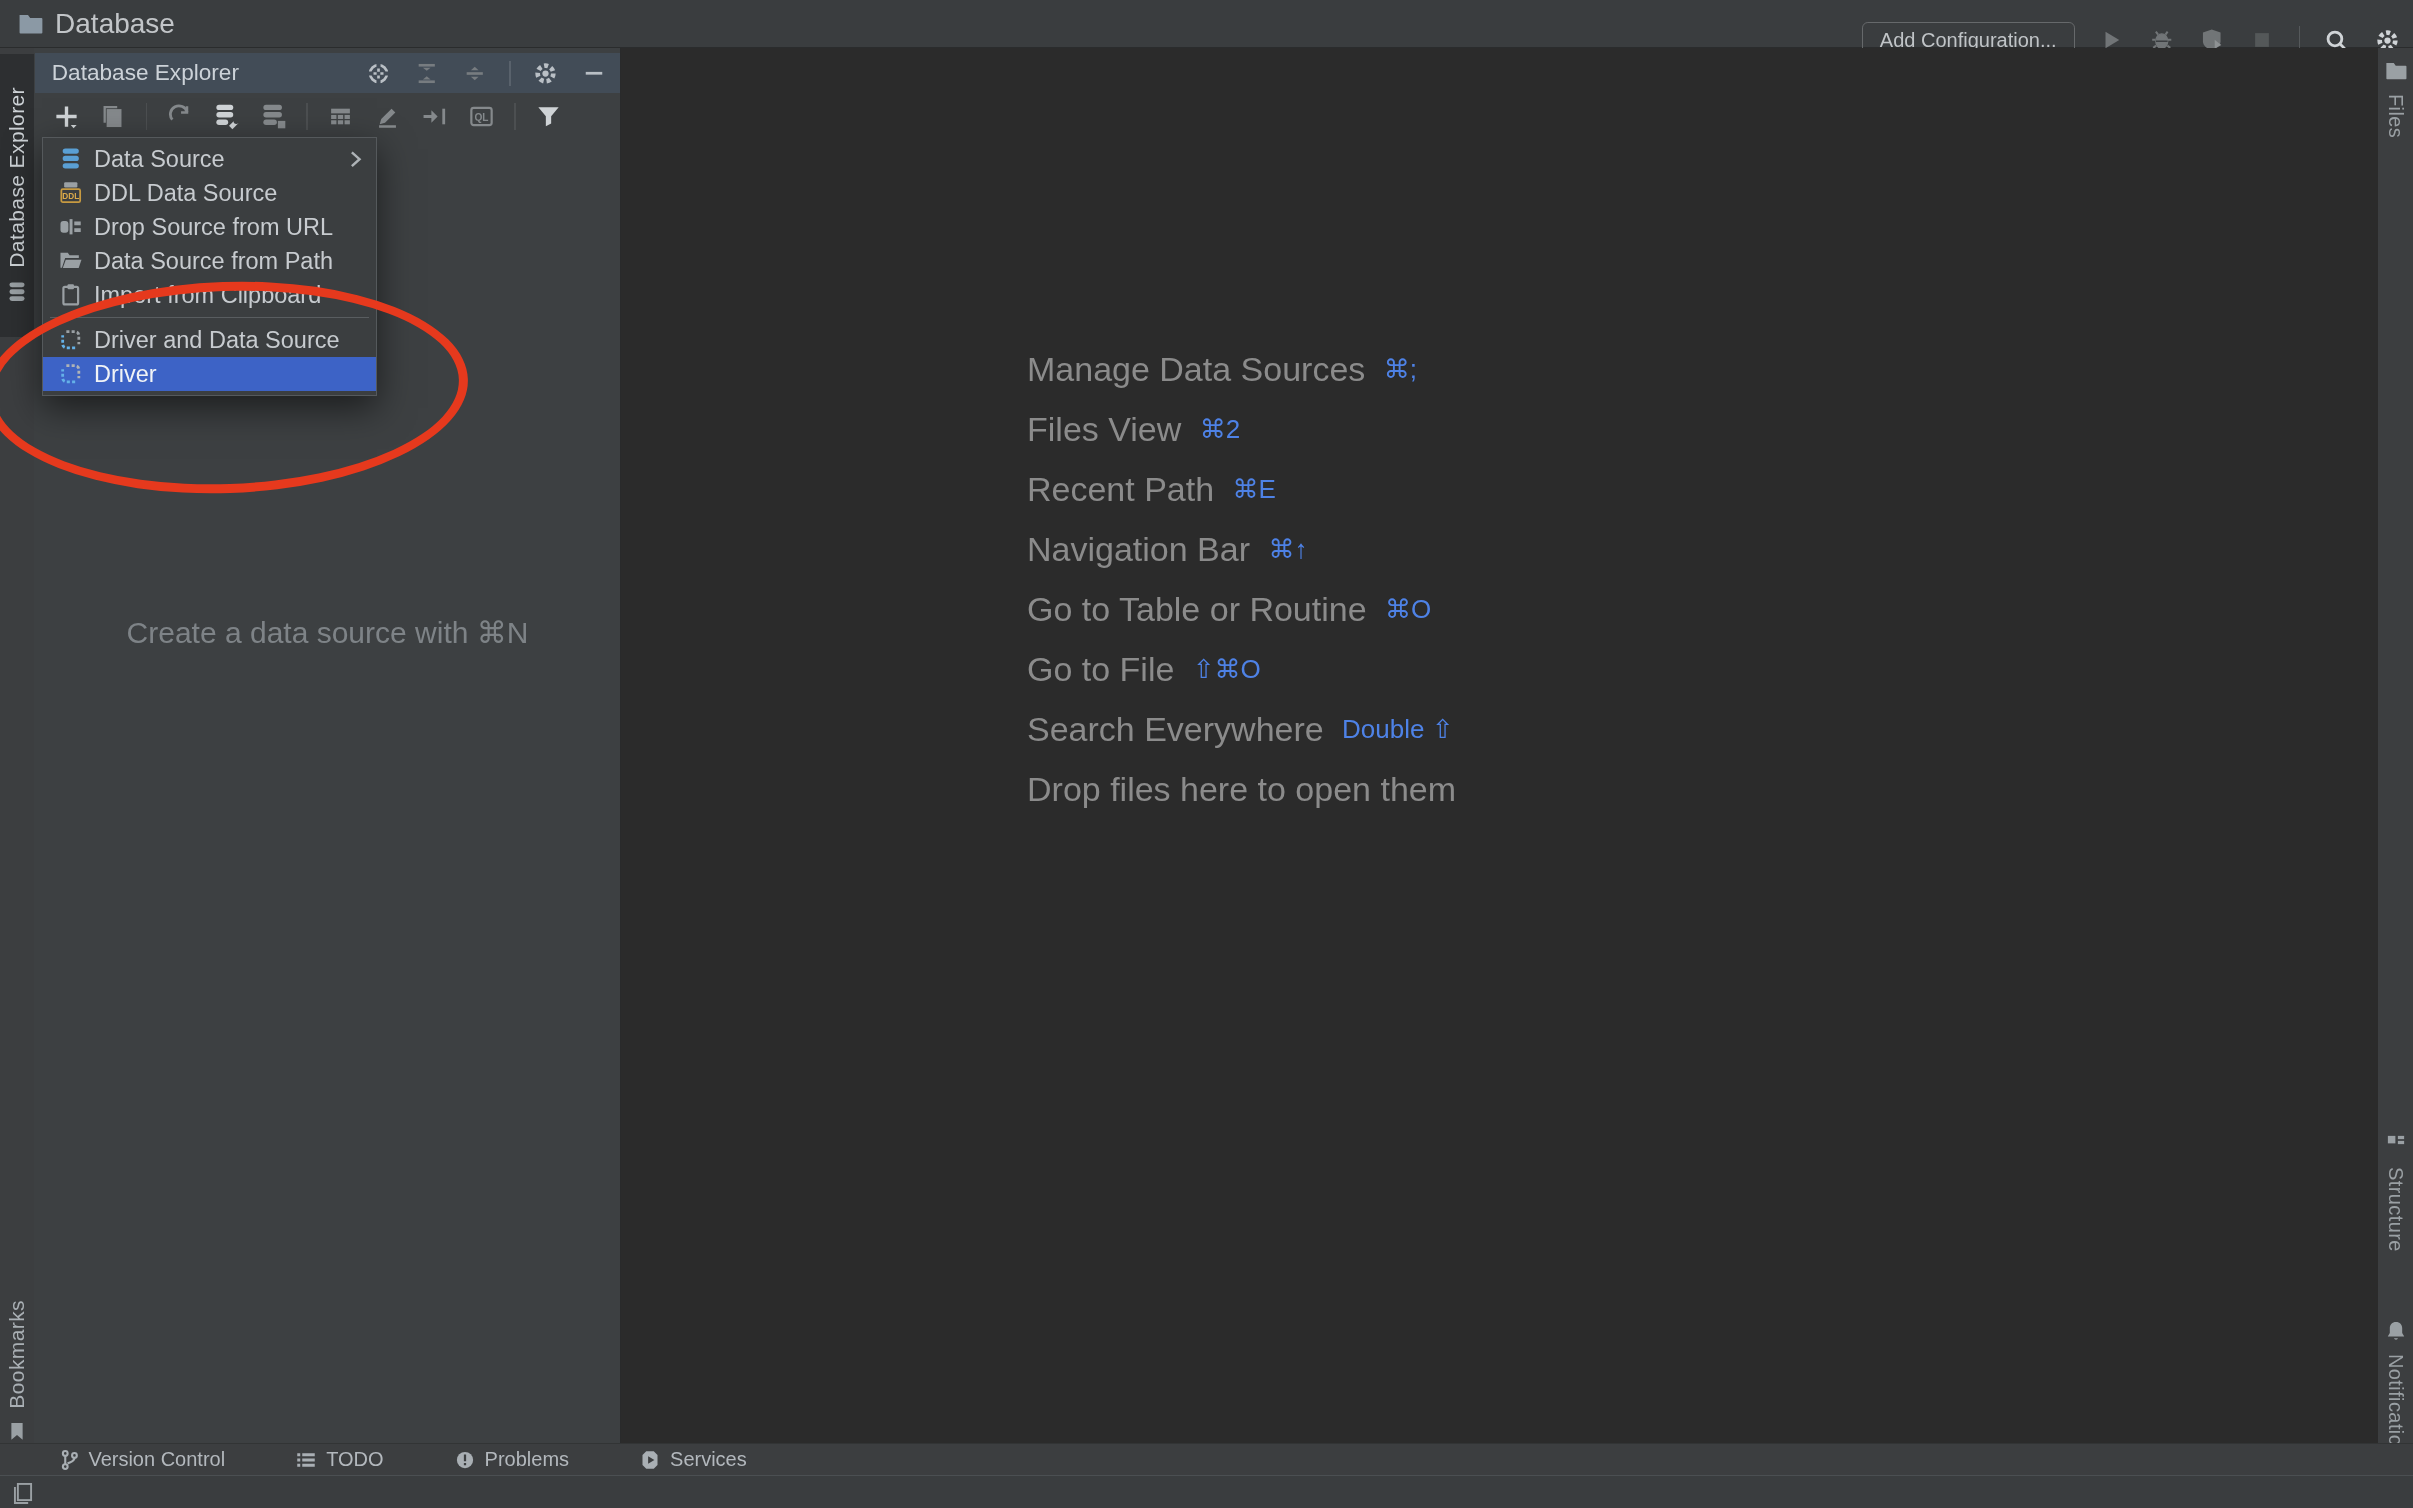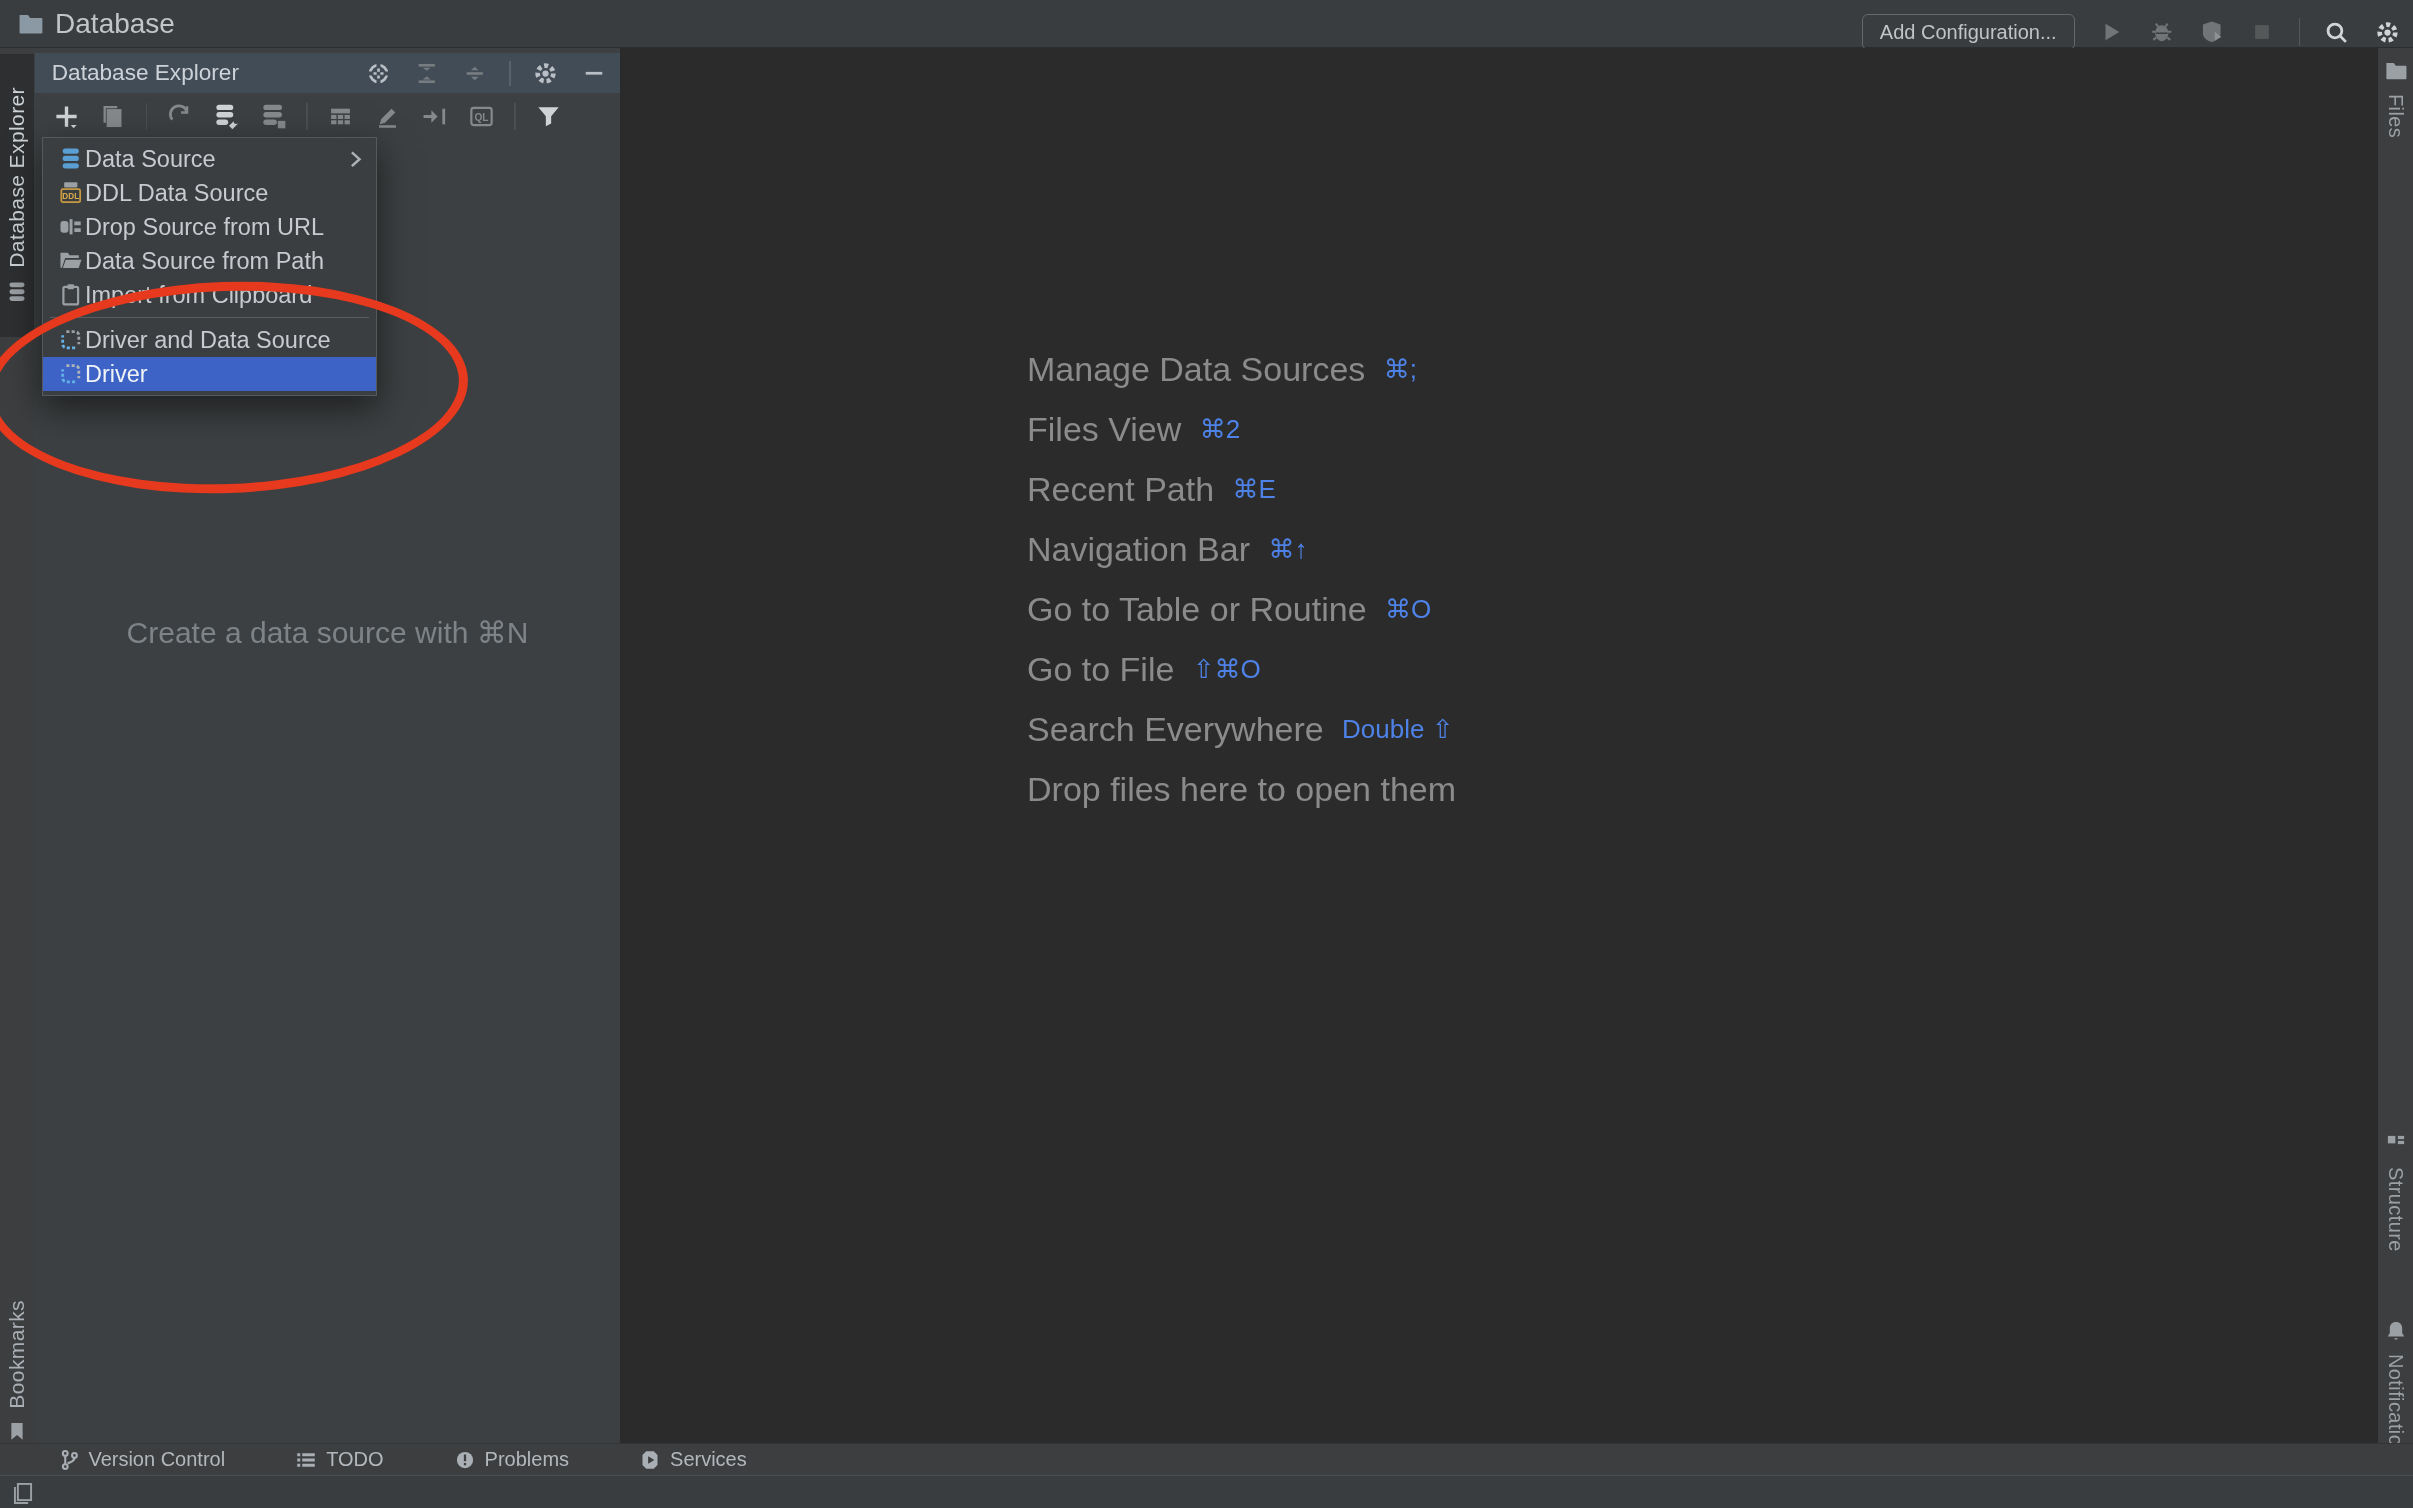--- a/index.html
+++ b/index.html
@@ -5,21 +5,21 @@
   * { margin:0; padding:0; box-sizing:border-box; }
   html,body { width:2413px; height:1508px; background:#2b2b2b; }
   body { font-family:"Liberation Sans","DejaVu Sans",sans-serif; overflow:hidden; position:relative; }
   #canvas { position:absolute; inset:0; width:2413px; height:1508px; overflow:hidden; }
 
   
   .titlebar { position:absolute; left:0; top:0; width:2413px; height:48px;
     background:#3a3d3f; border-bottom:0.8px solid #2a2c2d; display:flex; align-items:center; }
   .titlebar .proj { display:flex; align-items:center; gap:11.7px; padding-left:18.4px; }
   .titlebar .proj span { color:#c2c5c8; font-size:28px; }
-  .tb-right { position:absolute; right:11.7px; top:8px; height:48px; display:flex; align-items:center; gap:22px; }
+  .tb-right { position:absolute; right:11.7px; top:16px; height:48px; display:flex; align-items:center; gap:22px; }
   .add-config { border:1.7px solid #66696b; border-radius:5.9px; background:transparent;
     color:#c0c4c7; font-size:20px; padding:5.9px 17px; font-family:inherit; }
   .tb-sep { width:1.7px; height:28.5px; background:#55595b; }
 
   
   .stripe-left { position:absolute; left:0; top:48px; width:34px; height:1427px; background:#3c3e40; }
   .stripe-right { position:absolute; right:0; top:48px; width:35px; height:1427px; background:#3c3e40; }
   .vtab { position:absolute; display:flex; flex-direction:column; align-items:center; width:100%; }
   .vtab .vtext-up { writing-mode:vertical-rl; transform:rotate(180deg); color:#a9afb4; font-size:21px; letter-spacing:0.4px; }
   .vtab .vtext-down { writing-mode:vertical-rl; color:#9aa0a4; font-size:20px; letter-spacing:0.4px; }
@@ -45,21 +45,21 @@
   .editor { position:absolute; left:621px; top:48px; width:1757px; height:1395px; background:#2b2b2b; }
   .shortcuts { position:absolute; left:406px; top:291px; }
   .sc-row { height:60px; display:flex; align-items:center; }
   .sc-label { color:#8b8b8b; font-size:34px; }
   .sc-keys { color:#4e82e6; font-size:26px; font-weight:500; margin-left:18.4px; }
 
   
   .menu { position:absolute; left:42px; top:137px; width:335px; background:#3b3e40;
     border:0.8px solid #55595c; box-shadow:0 11.7px 34px rgba(0,0,0,.55); padding:4.2px 0; z-index:40; }
   .mi { height:34px; display:flex; align-items:center; padding:0 13.4px 0 15px; color:#c7cbcf; font-size:23.5px; }
-  .mi .mico { width:25px; height:25px; margin-right:2px; display:flex; align-items:center; justify-content:center; }
+  .mi .mico { width:25px; height:25px; margin-right:11px; display:flex; align-items:center; justify-content:center; }
   .mi.selected { background:#3d63c6; color:#f0f3f6; }
   .mi .chev { margin-left:auto; display:flex; }
   .menu-sep { height:11px; display:flex; align-items:center; padding:0 6.7px; }
   .menu-sep i { display:block; width:100%; height:0.8px; background:#595d60; }
 
   
   .annotation { position:absolute; left:-15px; top:282px; width:483px; height:211px;
     border:9.2px solid #e6391d; border-radius:50%; transform:rotate(-2deg); z-index:60; pointer-events:none; }
 
   

